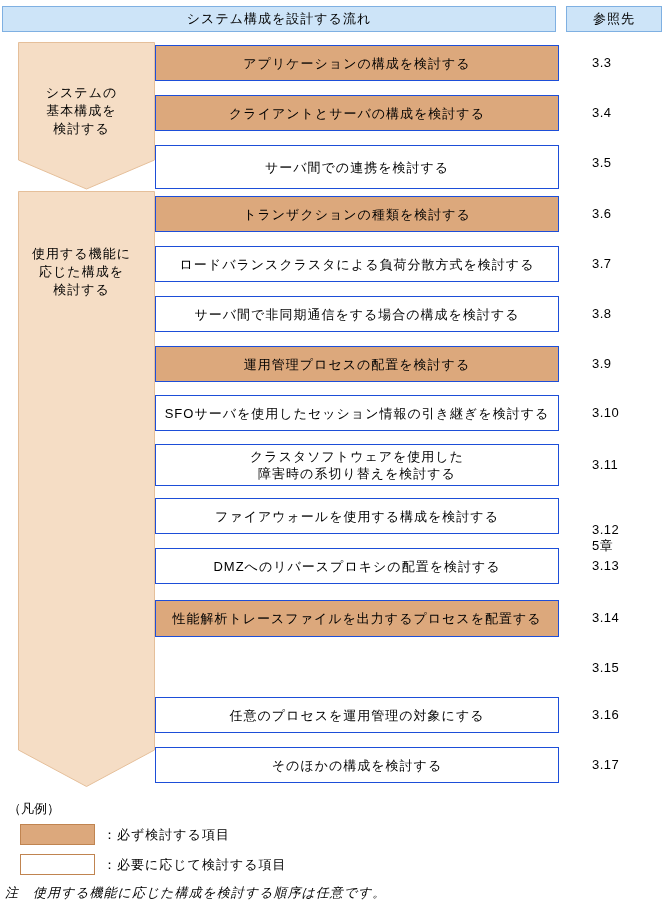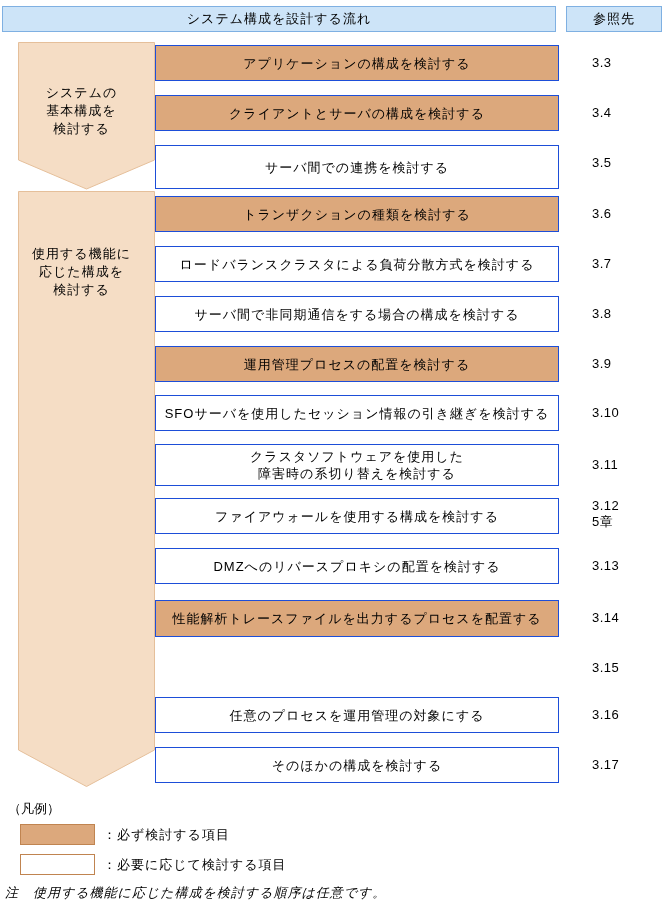--- a/index.html
+++ b/index.html
@@ -157,21 +157,21 @@
 
   <div class="refnum" style="top:55px">3.3</div>
   <div class="refnum" style="top:105px">3.4</div>
   <div class="refnum" style="top:155px">3.5</div>
   <div class="refnum" style="top:206px">3.6</div>
   <div class="refnum" style="top:256px">3.7</div>
   <div class="refnum" style="top:306px">3.8</div>
   <div class="refnum" style="top:356px">3.9</div>
   <div class="refnum" style="top:405px">3.10</div>
   <div class="refnum" style="top:457px">3.11</div>
-  <div class="refnum" style="top:498px">3.12
+  <div class="refnum" style="top:522px">3.12
 5章</div>
   <div class="refnum" style="top:558px">3.13</div>
   <div class="refnum" style="top:610px">3.14</div>
   <div class="refnum" style="top:660px">3.15</div>
   <div class="refnum" style="top:707px">3.16</div>
   <div class="refnum" style="top:757px">3.17</div>
 
   <div class="legend-title">（凡例）</div>
   <div class="swatch swatch1 filled"></div>
   <div class="legend-label legend-label1">：必ず検討する項目</div>

